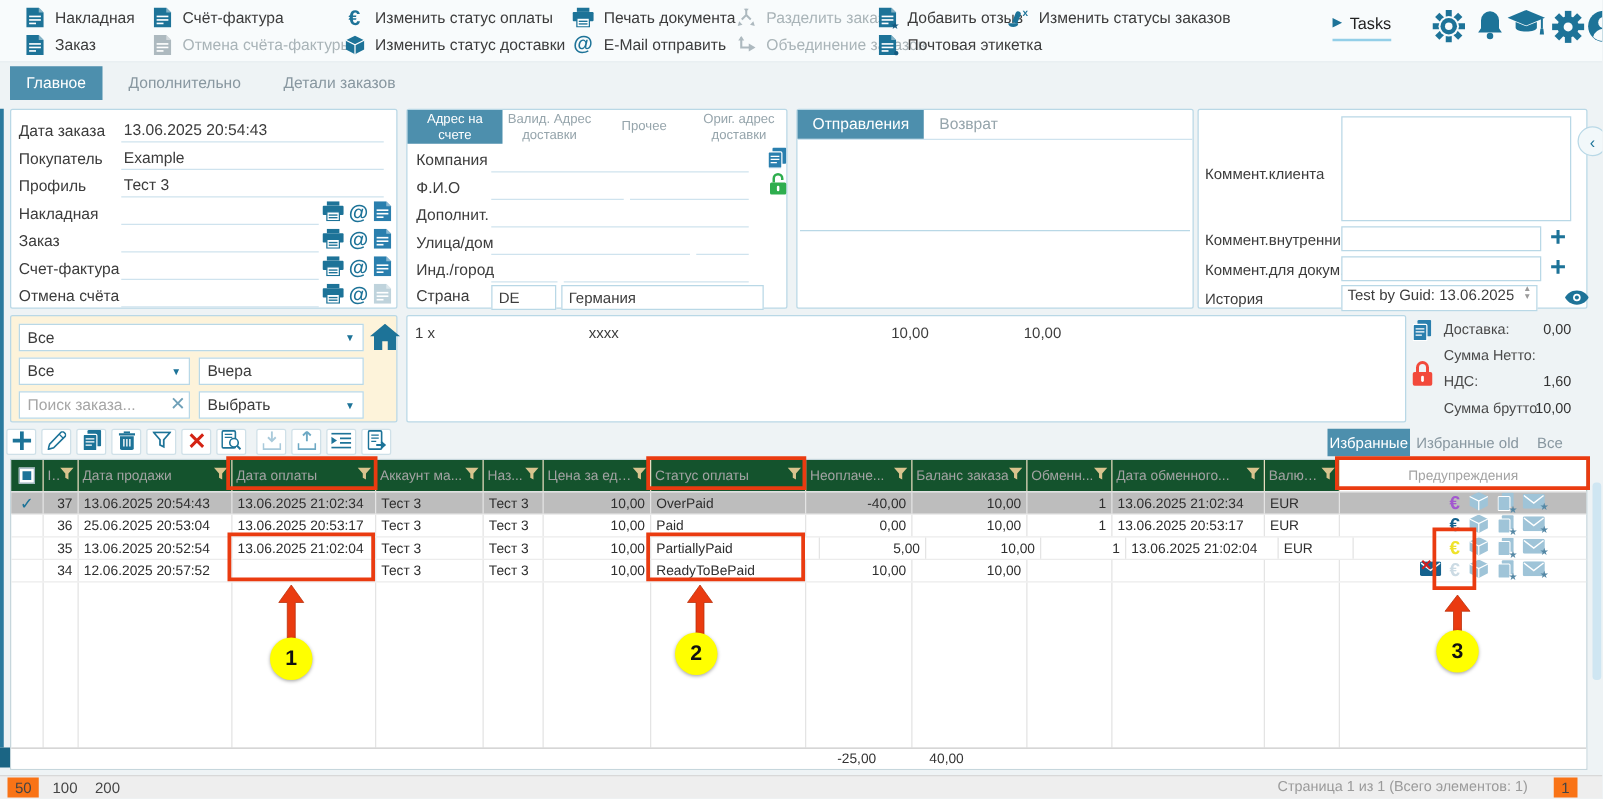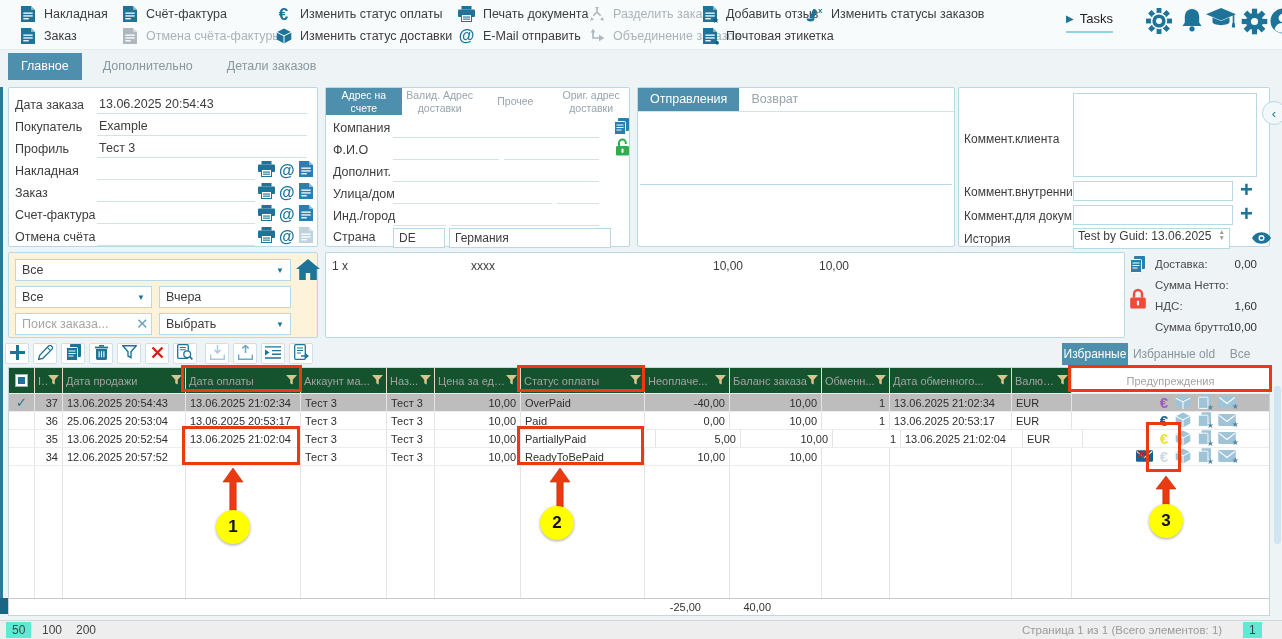--- a/index.html
+++ b/index.html
@@ -66,21 +66,21 @@
 .hdr-check{width:13px;height:13px;background:#fff;border:1px solid #9ab2bc;display:flex;align-items:center;justify-content:center}
 .hdr-check span{width:7px;height:7px;background:#1d7398;display:block}
 .chk{color:#1d7398;font-weight:bold;font-size:13px}
 .euro-w{font-weight:bold;font-size:15px;line-height:1}
 .g-empty{display:flex;height:133px}
 .g-summary{position:relative;height:17px;border-top:1px solid #c9c9c9;font-size:11px;color:#333;background:#fff}
 .g-summary span{position:absolute;width:80px;text-align:right;top:2px}
 
 .bottombar{position:absolute;left:0;top:620px;width:1282px;height:19px;background:#eeeeee;border-top:1px solid #d8d8d8;font-size:12px;color:#444}
 .psize{position:absolute;top:1px;padding:1px 6px;cursor:pointer}
-.psize.sel{background:#5eead4}
+.psize.sel{background:#f97316}
 .pinfo{position:absolute;top:3px;color:#9a9a9a;font-size:11.5px}
 
 .hl-box{position:absolute;border:3px solid #ea3b10;pointer-events:none}
 .marker{position:absolute;width:34px;height:34px;border-radius:50%;background:#ffff00;color:#111;font-weight:bold;font-size:17px;display:flex;align-items:center;justify-content:center;box-shadow:0 1px 3px rgba(0,0,0,.35)}
 .arrow{position:absolute;pointer-events:none}
 
 .left-strip{position:absolute;left:0;top:87px;width:3px;height:511px;background:#2a7a9e}
 .left-strip-end{position:absolute;left:0;top:598px;width:8px;height:16px;background:#1b6584}
 .collapse-btn{position:absolute;left:1262px;top:101px;width:24px;height:24px;border-radius:50%;background:#f2f8fa;border:1px solid #b9d8e6;color:#1d7398;display:flex;align-items:center;justify-content:center;font-size:13px;cursor:pointer}
 .vscroll{position:absolute;left:1274px;top:386px;width:7px;height:158px;background:#cfe6f2;border-radius:3px;cursor:pointer}

